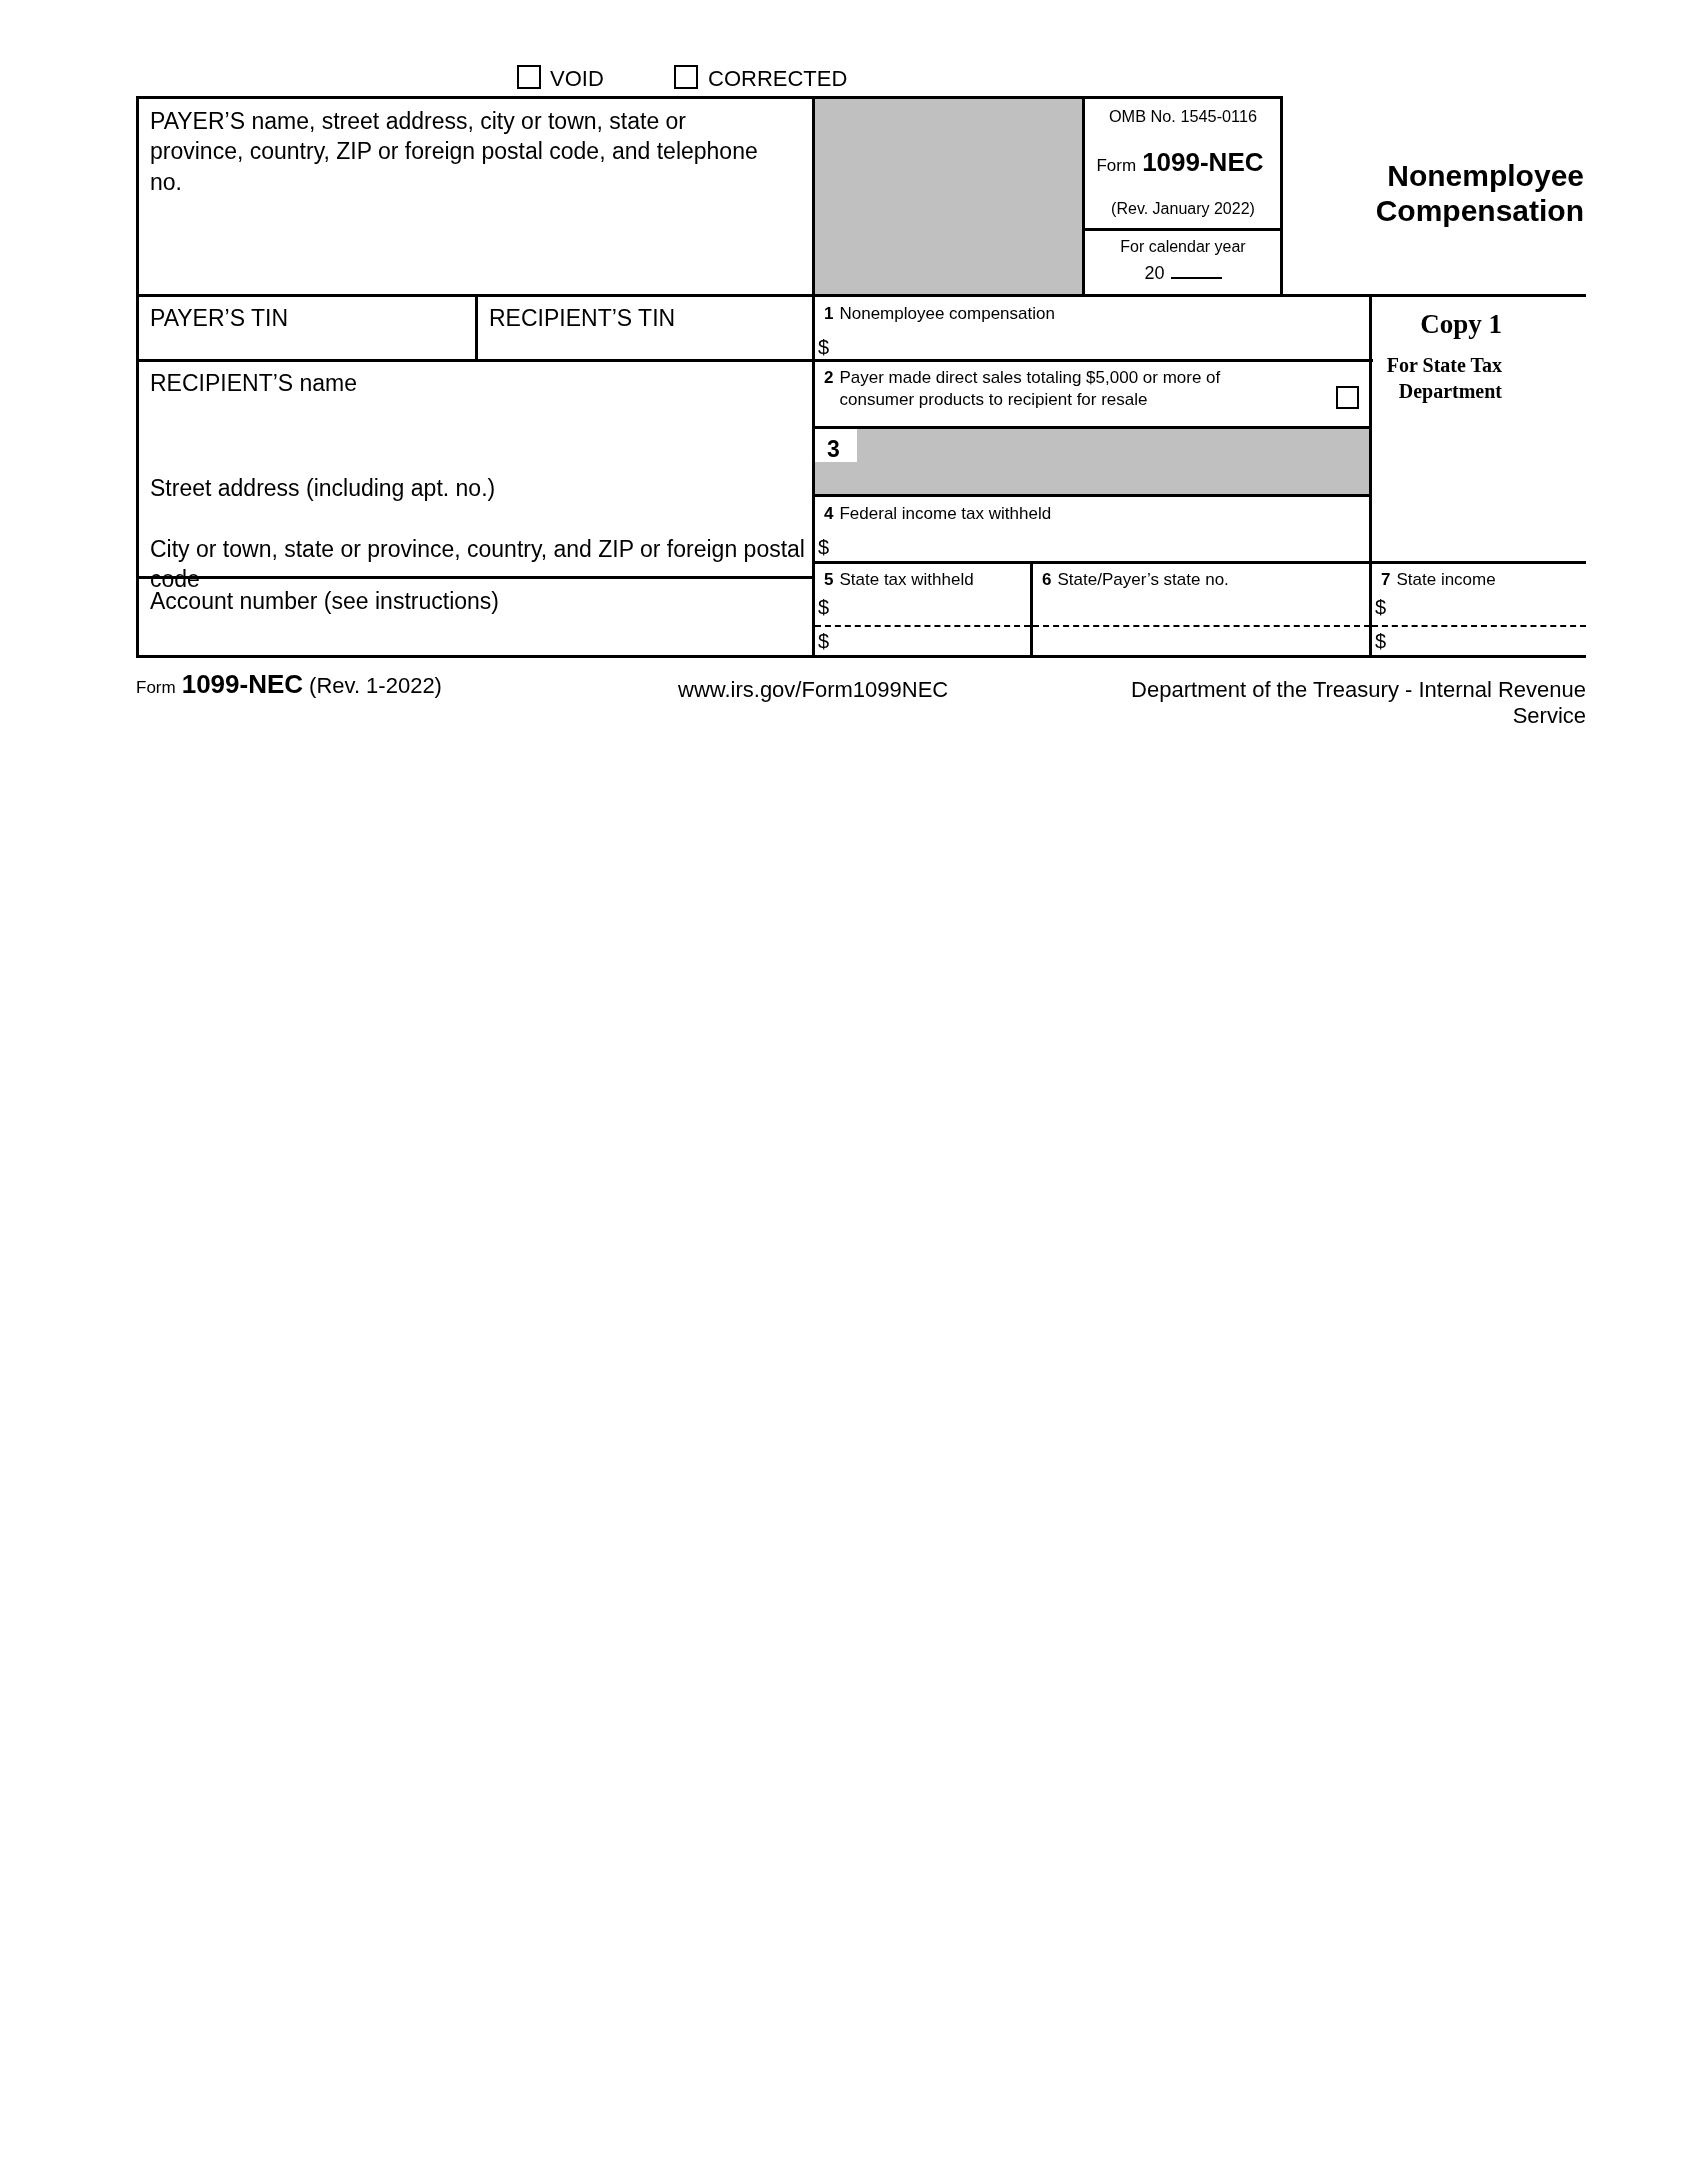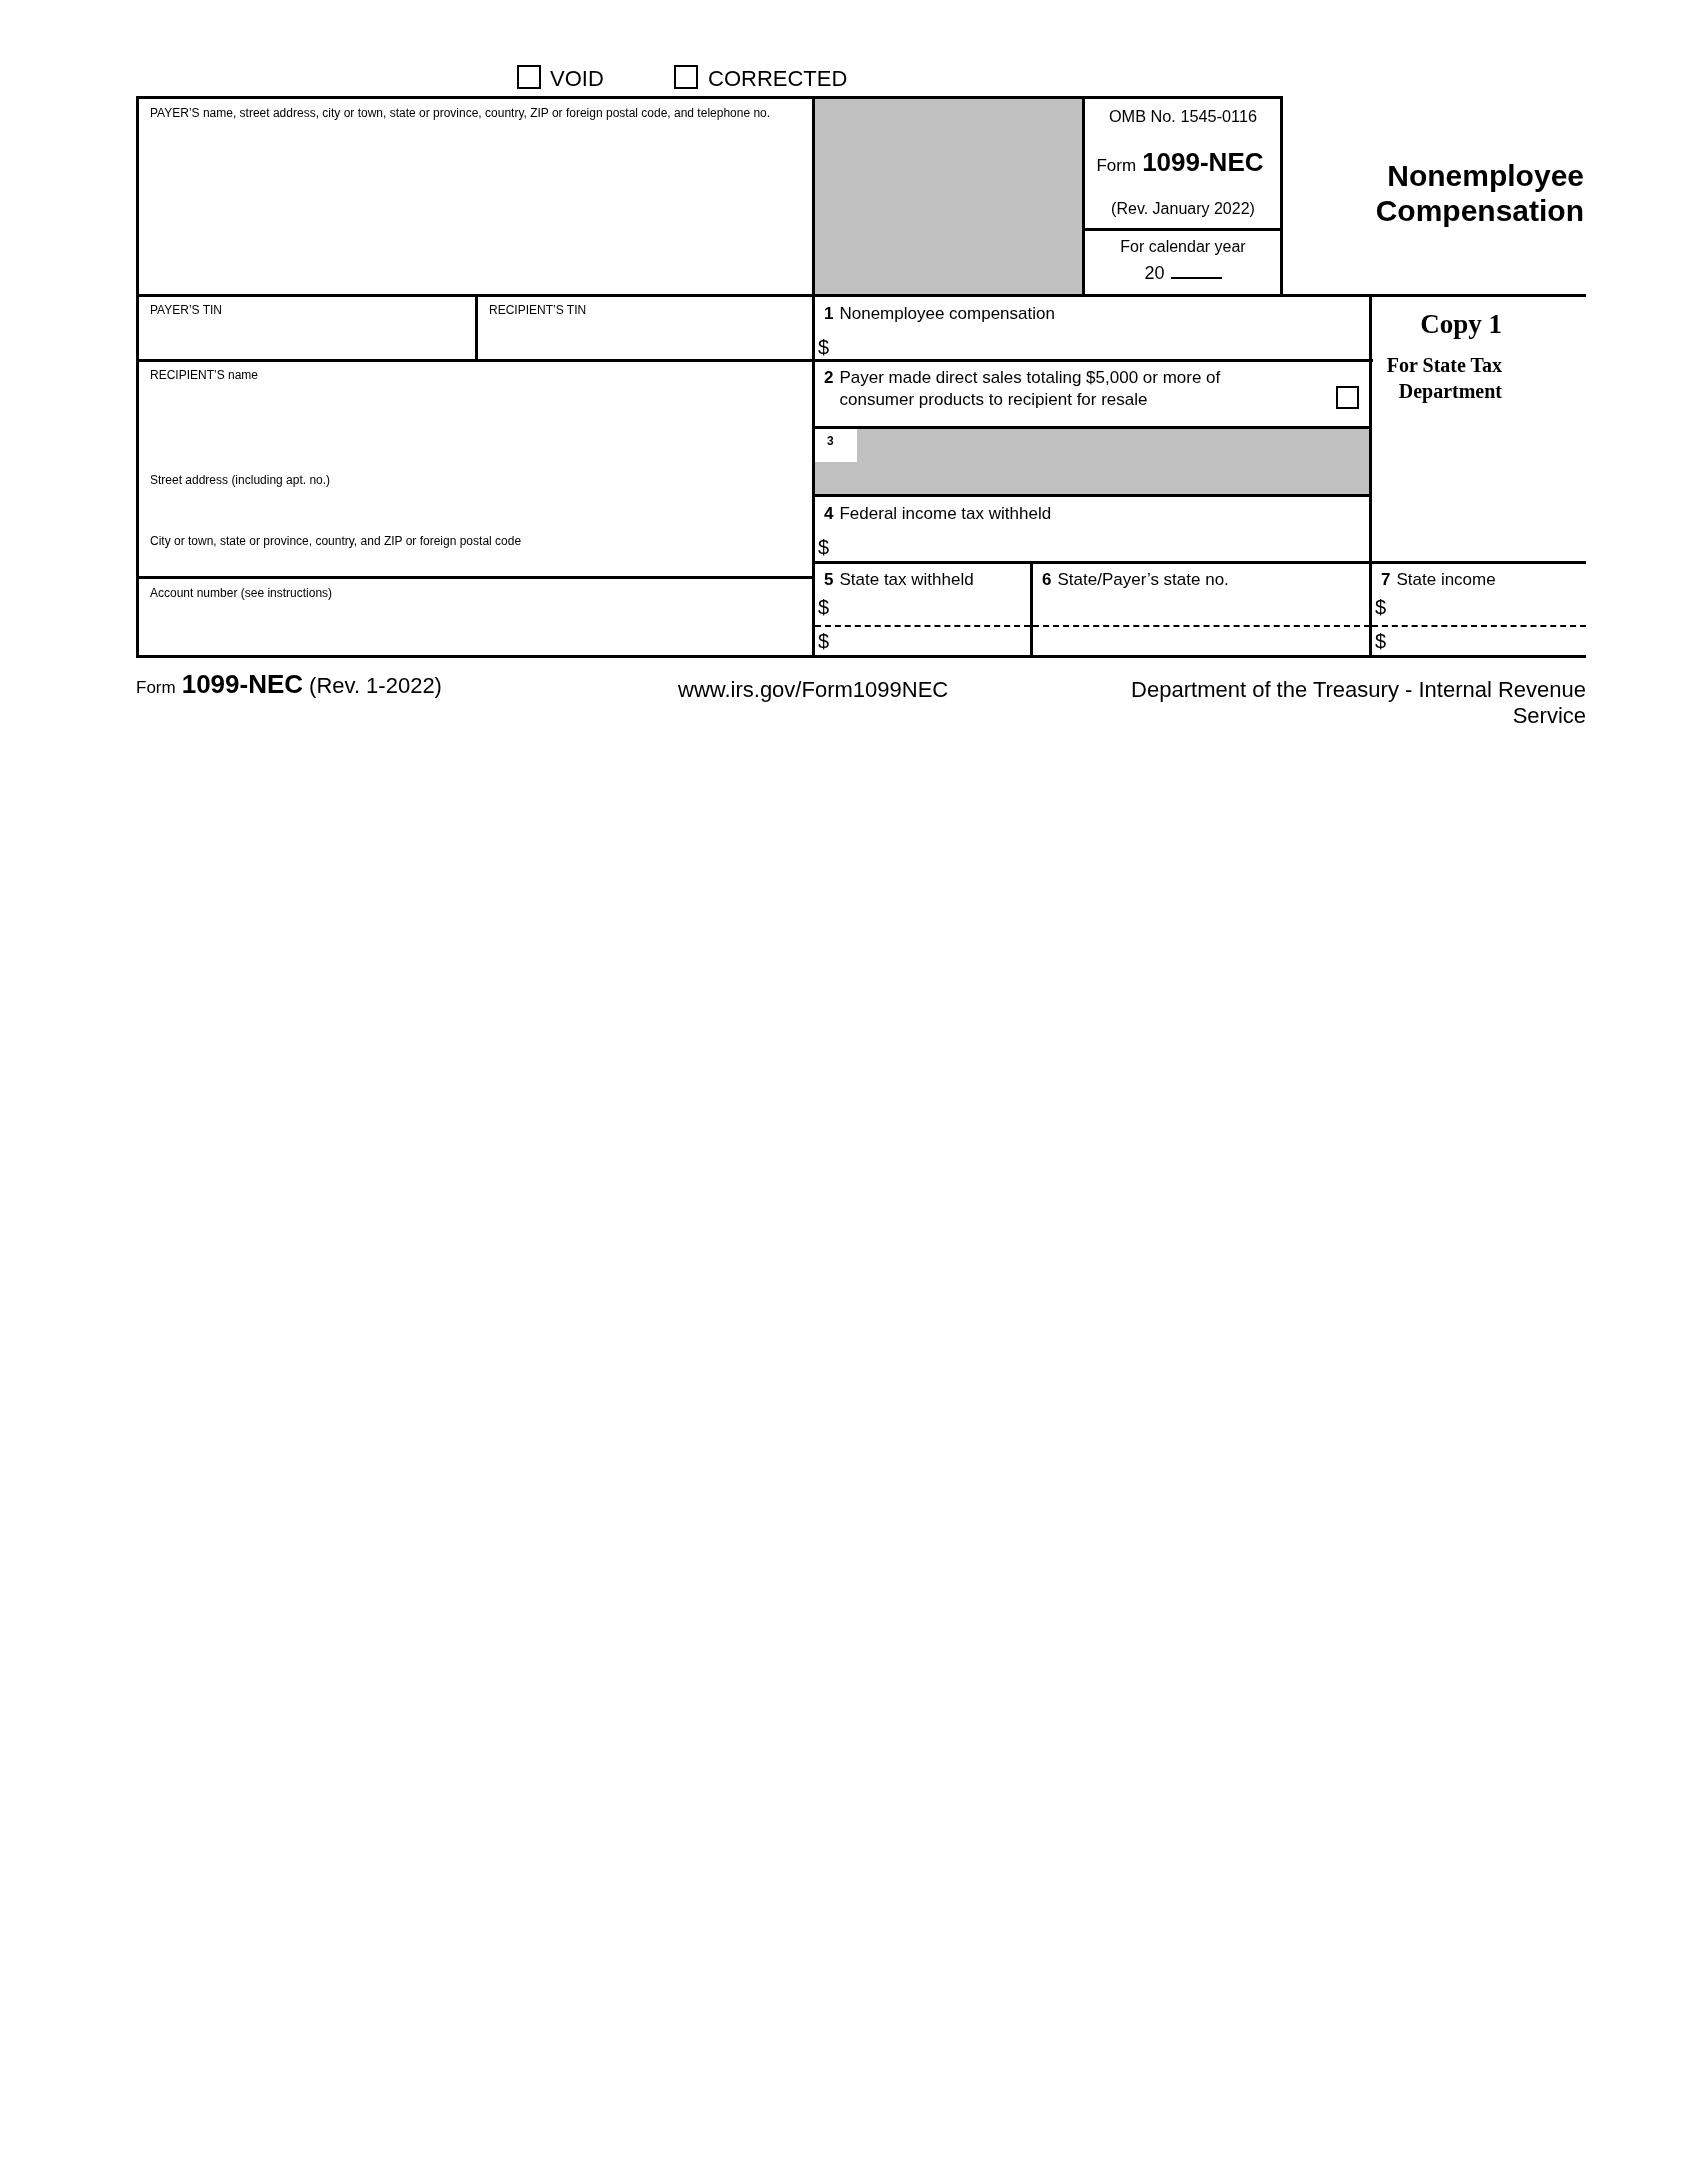--- a/index.html
+++ b/index.html
@@ -4,21 +4,21 @@
 <style>
   html,body{margin:0;padding:0;background:#fff;}
   .page{position:relative;width:1683px;height:2179px;background:#ffffff;
         font-family:"Liberation Sans","DejaVu Sans",sans-serif;color:#000;overflow:hidden;}
   .hl{position:absolute;height:3px;background:#000;}
   .vl{position:absolute;width:3px;background:#000;}
   .dash{position:absolute;height:0;border-top:2px dashed #000;}
   .fill{position:absolute;background:#c0c0c0;}
   .whitesq{position:absolute;background:#ffffff;}
   .cb{position:absolute;border:2px solid #000;background:#fff;box-sizing:border-box;}
-  .lbl{position:absolute;font-size:12px;line-height:1.32;}
+  .lbl{position:absolute;font-size:23px;line-height:1.32;}
   .numlbl{position:absolute;font-size:17px;line-height:1.32;display:flex;align-items:flex-start;}
   .num{font-weight:bold;margin-right:6px;}
   .dollar{position:absolute;font-size:20px;line-height:1;}
   .field{position:absolute;}
   .cklabel{position:absolute;font-size:22px;line-height:1;text-align:center;}
   .ombbox{position:absolute;left:1089px;width:188px;text-align:center;}
   .title{position:absolute;left:1287px;width:297px;text-align:right;
          font-weight:bold;font-size:30px;line-height:1.15;}
   .copyblock{position:absolute;left:1304px;width:198px;text-align:right;font-family:Liberation Serif, serif;}
   .copy1{font-weight:bold;font-size:27px;line-height:1;margin-bottom:14px;}

